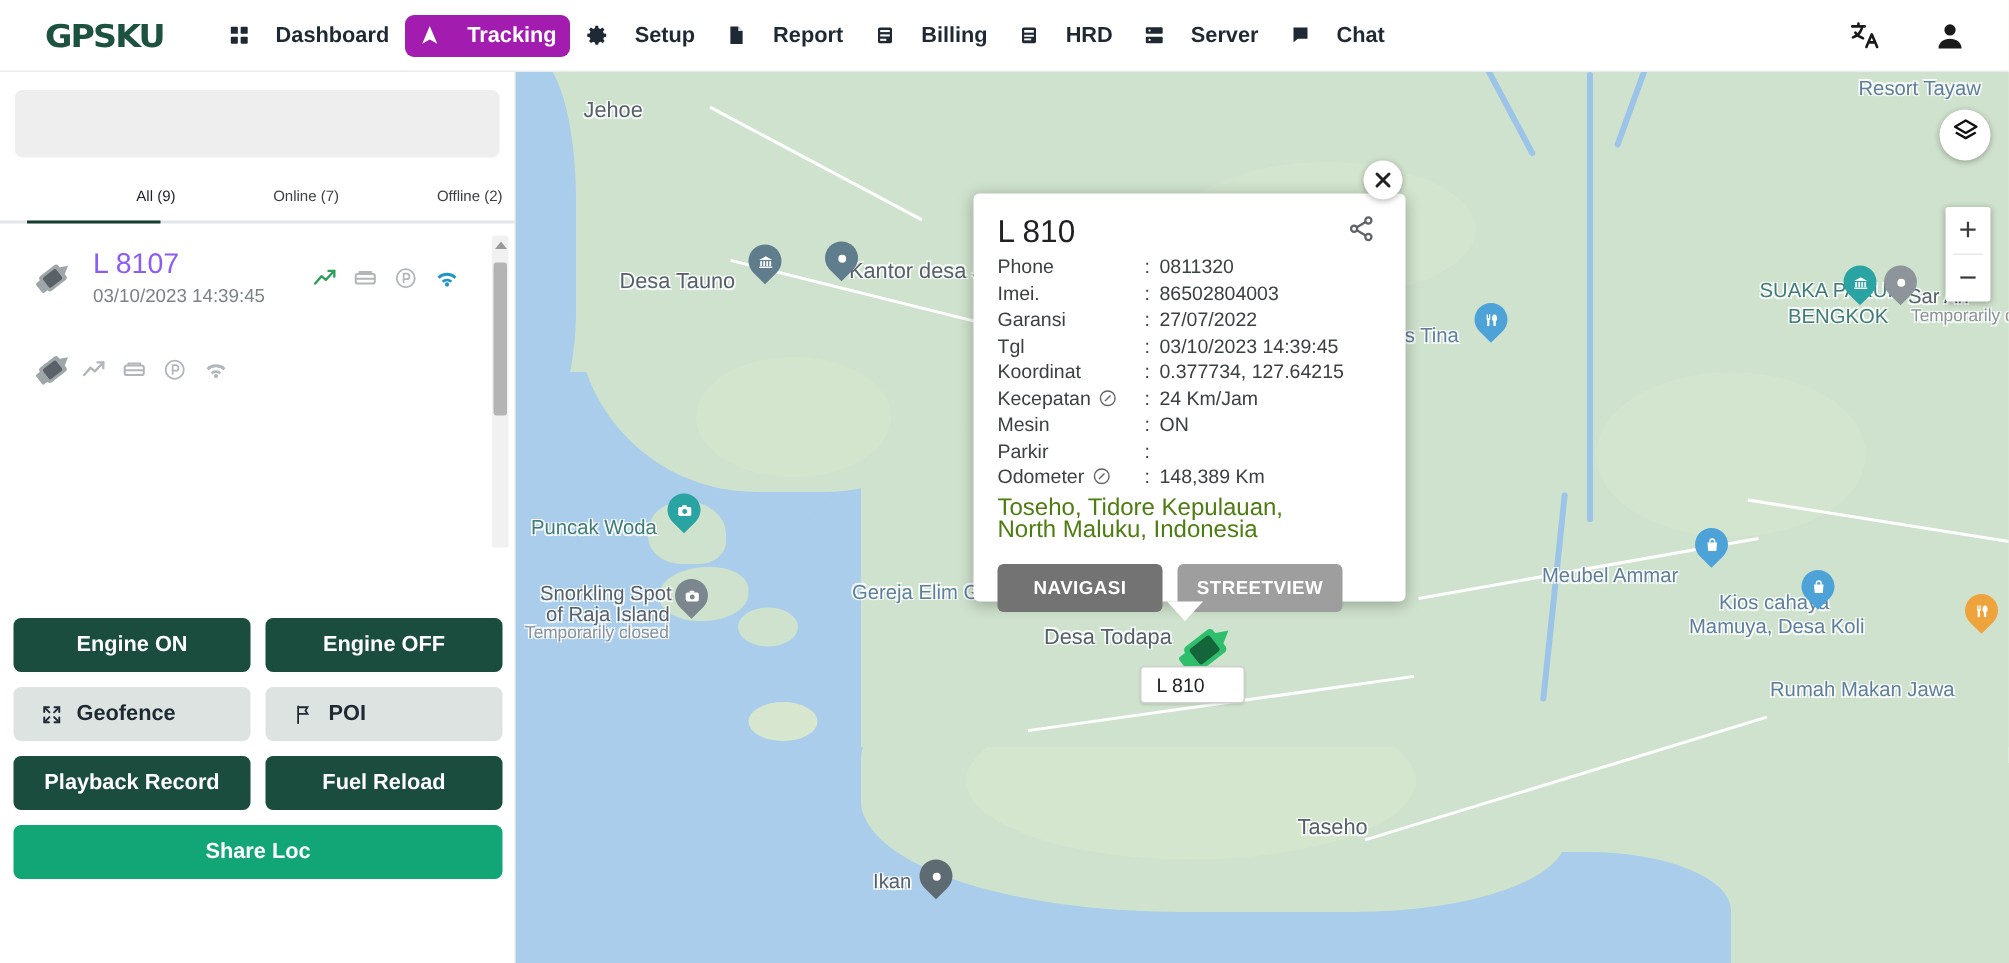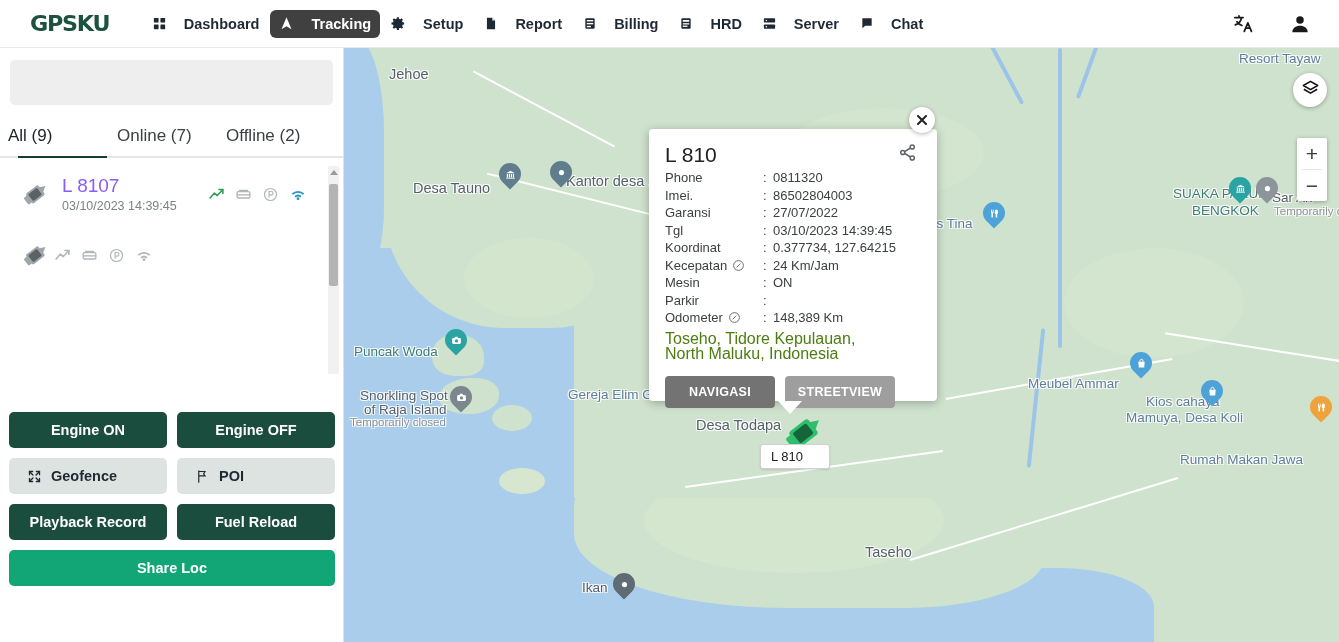--- a/index.html
+++ b/index.html
@@ -29,21 +29,21 @@
     transform: scaleX(1.06);
     transform-origin: left center;
   }
   #nav { display: flex; align-items: center; margin-left: 38px; gap: 2px; }
   .nav-item {
     display: flex; align-items: center; gap: 17px;
     padding: 6px 9px; border-radius: 6px;
     font-size: 14.5px; font-weight: 600;
     color: #1f2933; white-space: nowrap; cursor: pointer;
   }
-  .nav-item.active { background: #404040; color: #ffffff; }
+  .nav-item.active { background: #a21caf; color: #ffffff; }
   .nav-ico { display: inline-flex; width: 15px; height: 15px; align-items:center; justify-content:center; }
   .nav-ico svg { display: block; }
   #header-right {
     margin-left: auto; margin-right: 28px;
     display: flex; align-items: center; gap: 34px;
   }
   .hdr-icon { cursor: pointer; display:flex; align-items:center; }
 
   
   #sidebar {
@@ -63,22 +63,22 @@
     color: #333;
   }
   #search-input::placeholder { color: #9aa0a6; }
 
   #tabs {
     display: flex; margin-top: 15px;
     border-bottom: 2px solid #e4e6e8;
     padding: 0 8px;
   }
   .tab {
-    flex: 1; text-align: left;
-    font-size: 17px; color: #3c4043;
+    flex: 1; text-align: right;
+    font-size: 10px; color: #3c4043;
     padding: 6px 0 10px 0;
     position: relative; cursor: pointer;
   }
   .tab.active { color: #1b2125; font-weight: 400; }
   .tab.active::after {
     content: ""; position: absolute;
     left: 10px; right: 10px; bottom: -2px;
     height: 2.5px; background: #163d31;
   }
 

